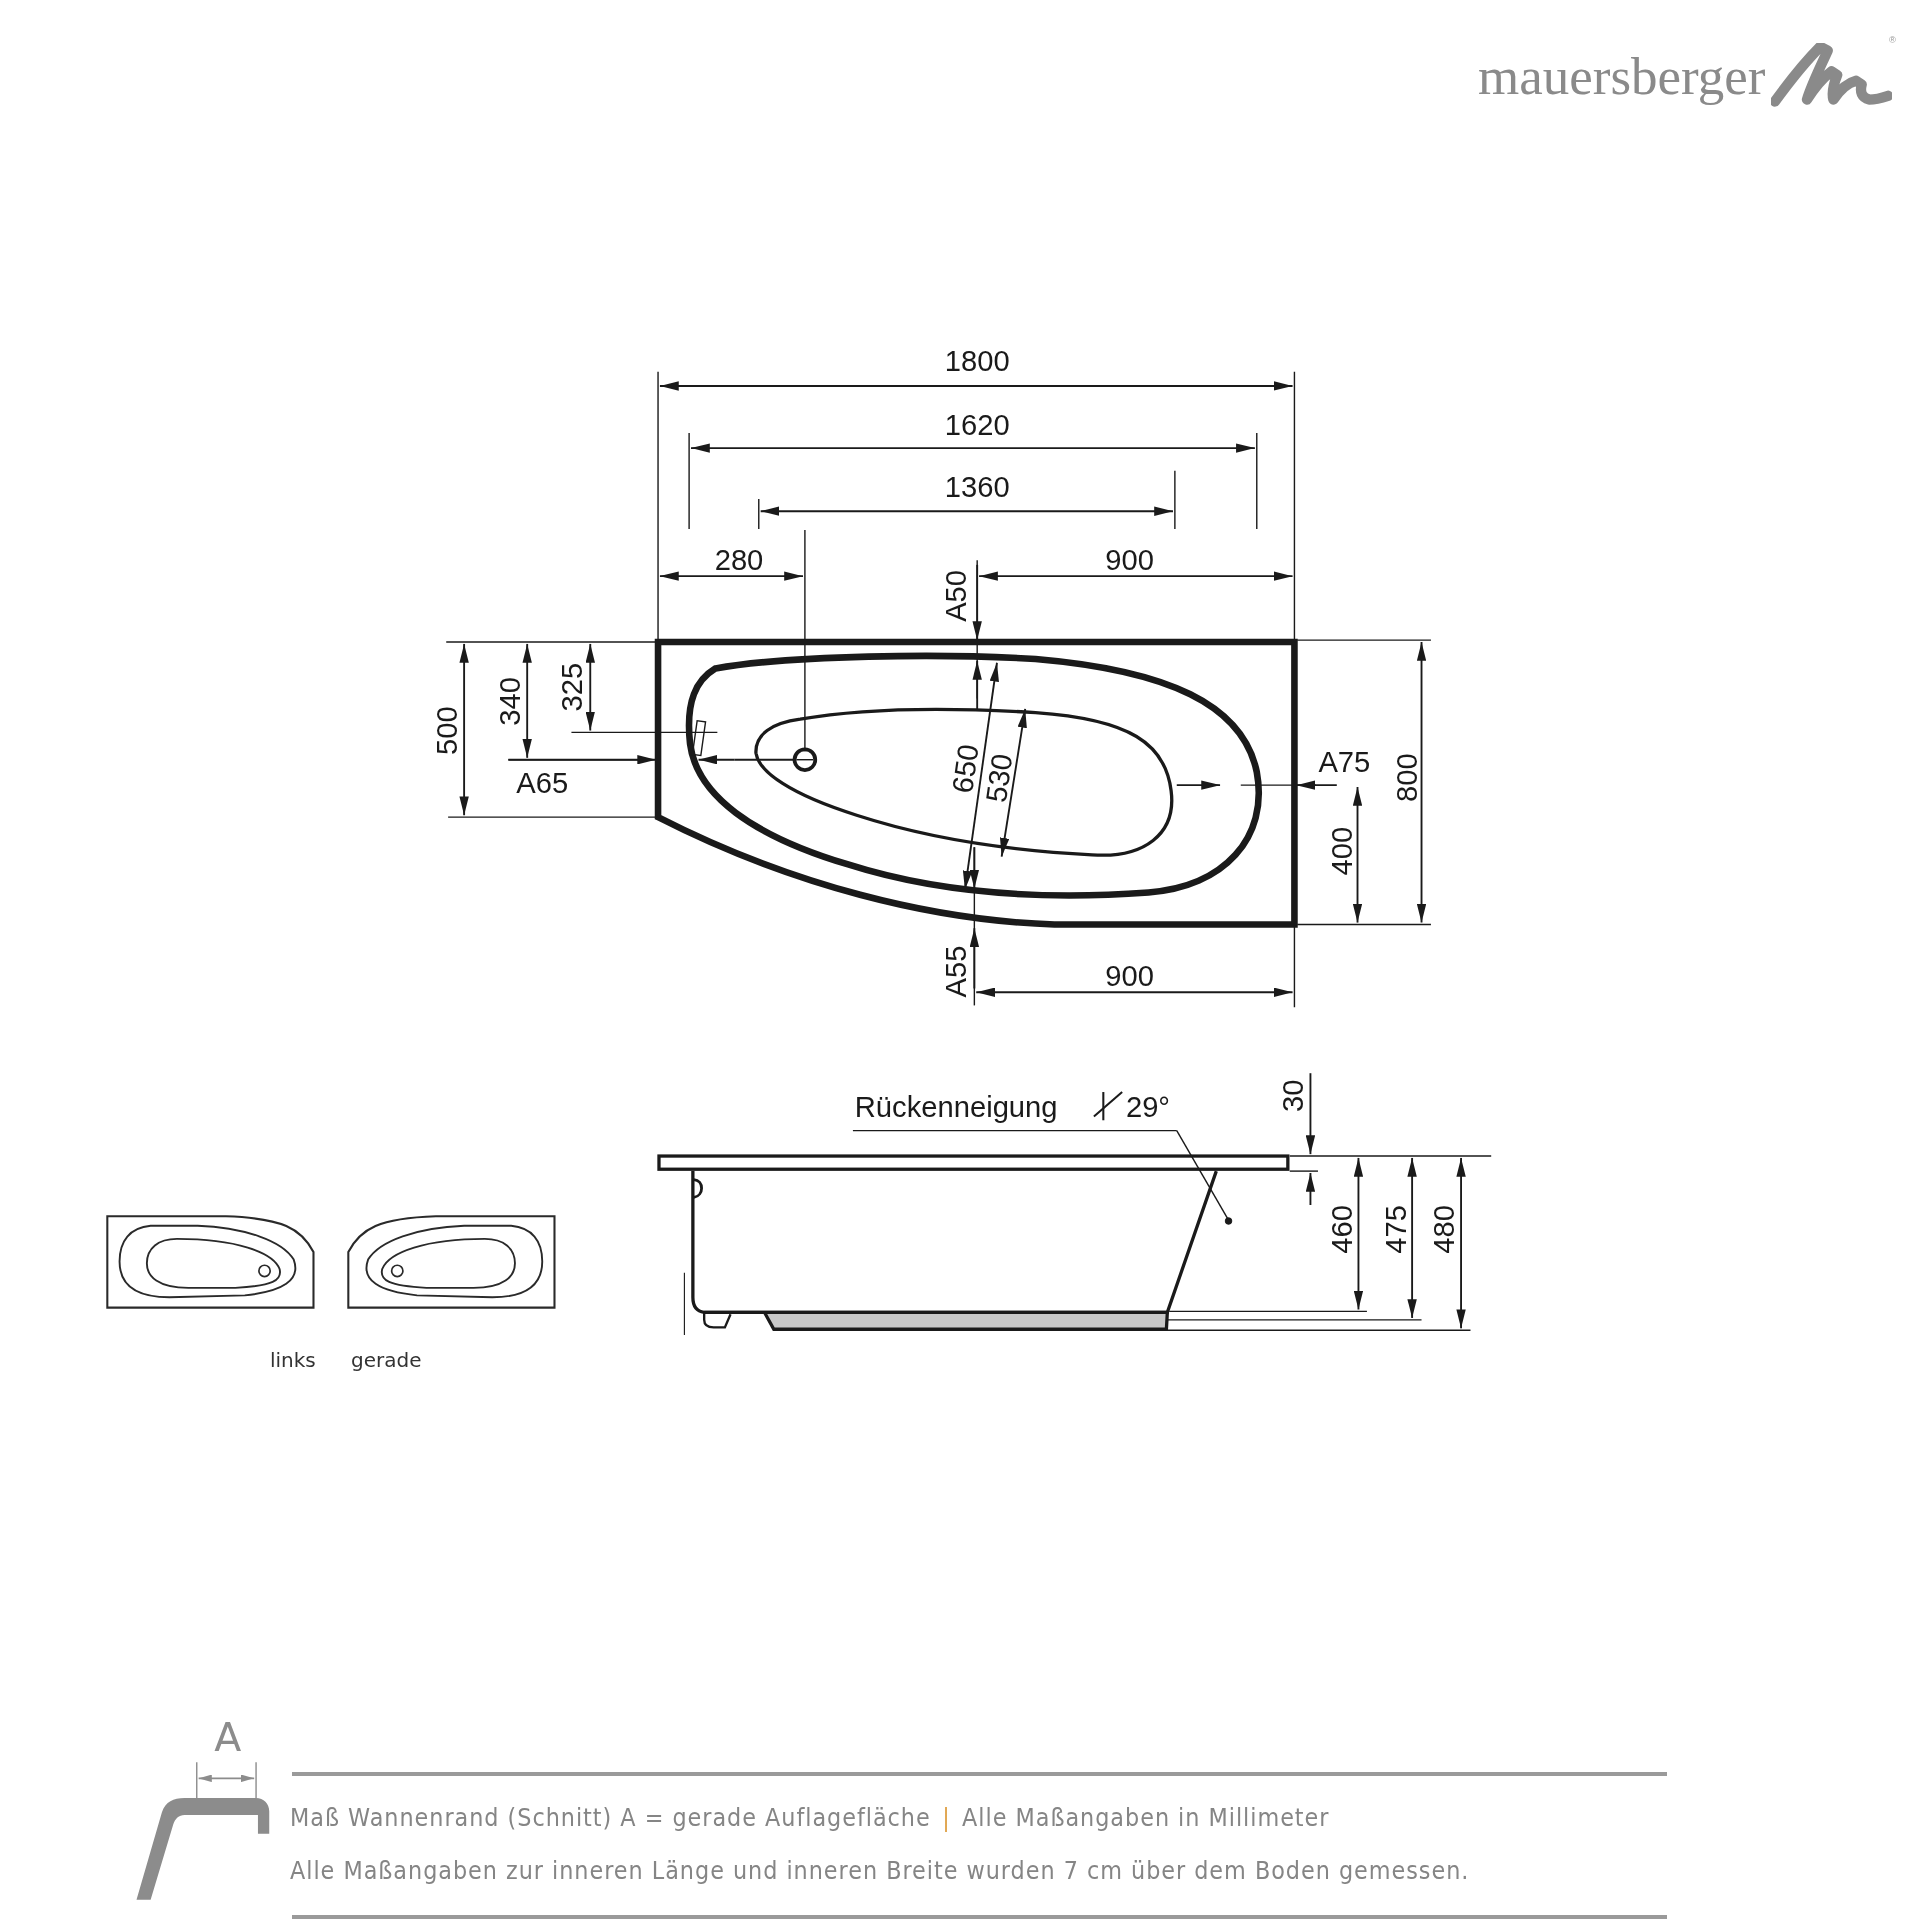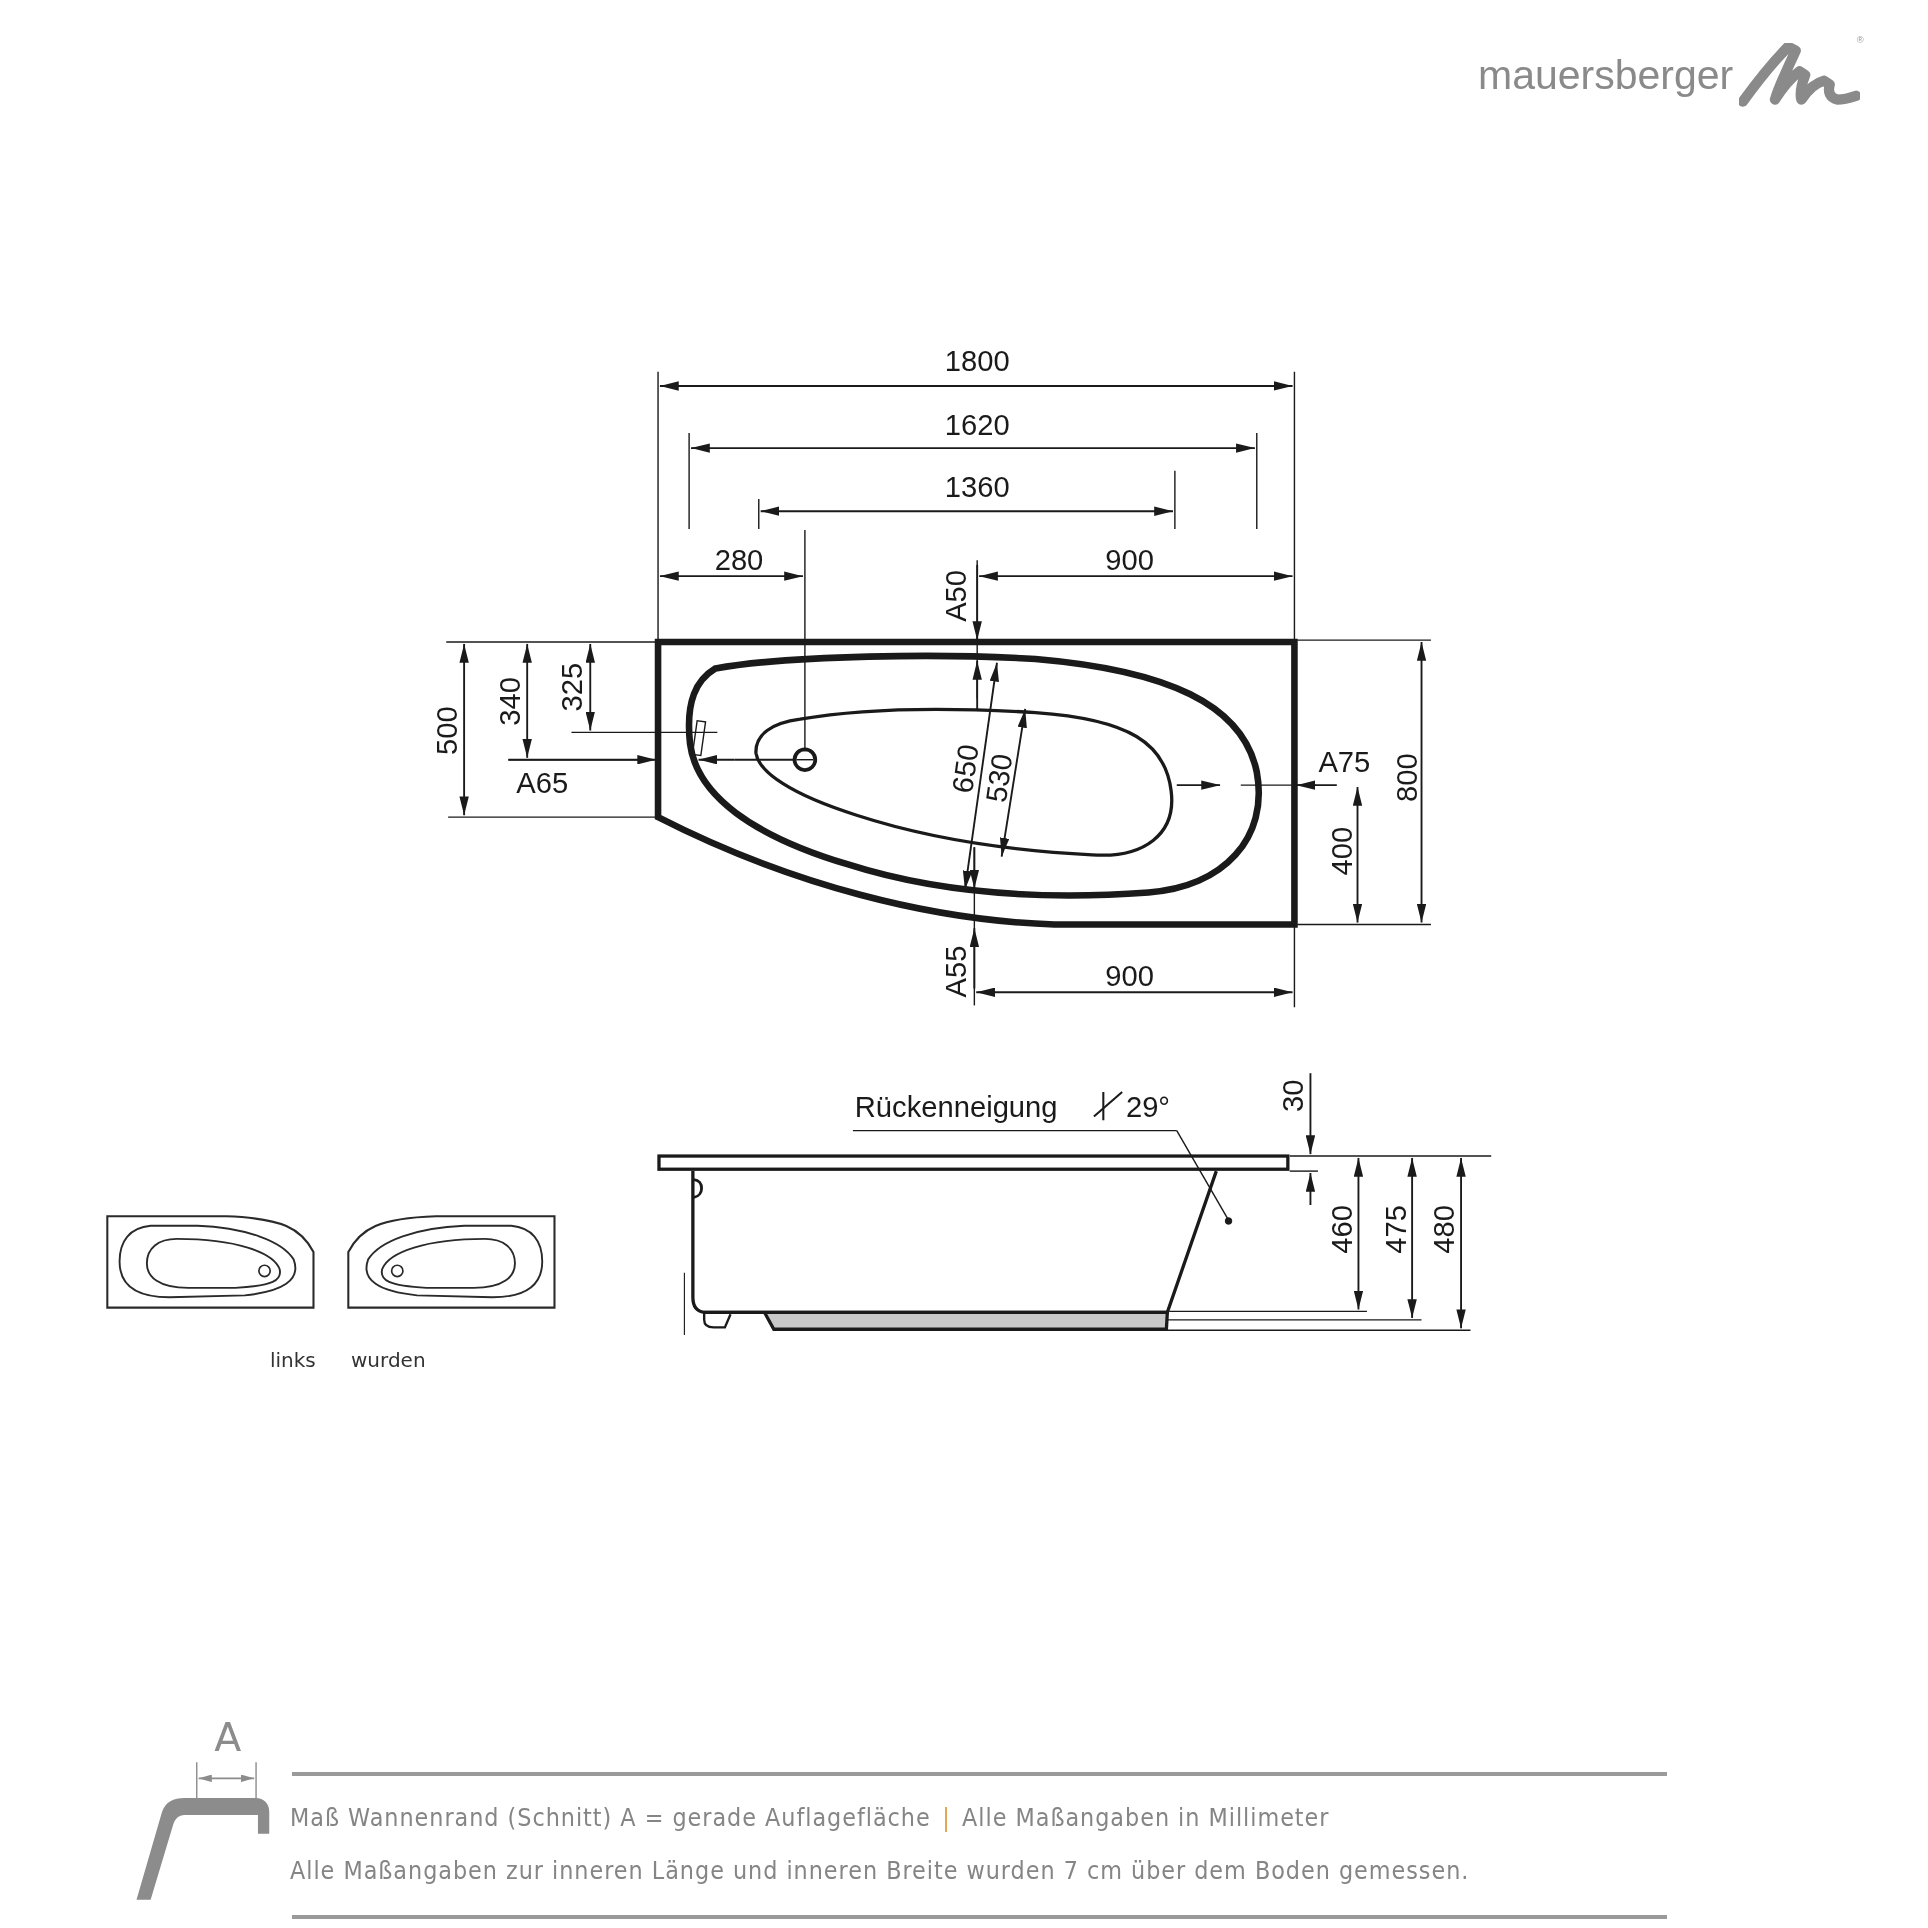--- a/index.html
+++ b/index.html
@@ -1,18 +1,18 @@
 <!DOCTYPE html>
 <html style="font-size:15px"><head>
 <meta charset="utf-8">
 <style>
   html, body { margin:0; padding:0; background:#ffffff; }
   body { width:1928px; height:1928px; position:relative; overflow:hidden; font-family:"Liberation Sans", sans-serif; }
   #logo { position:absolute; left:1478px; top:38px; height:75px; display:flex; align-items:center; }
-  #logo .wordmark { font-family:Liberation Sans, sans-serif; font-size:41px; color:#8a8a8a; letter-spacing:0px; }
+  #logo .wordmark { font-family:Liberation Serif, serif; font-size:53px; color:#8a8a8a; letter-spacing:0px; }
   #logo svg { margin-left:5.6px; }
   #logo .reg { position:absolute; right:-3.8px; top:-3.8px; font-size:9.4px; color:#999; }
   svg.drawing { position:absolute; left:0; top:0; }
   .dimtxt { font-family:"Liberation Sans", sans-serif; font-size:31px; fill:#1a1a1a; }
   .lbl { position:absolute; font-family:"DejaVu Sans", sans-serif; font-size:20px; color:#333; }
   .footer-line { position:absolute; left:292px; width:1375px; height:3.8px; background:#9a9a9a; }
   .footer-text { position:absolute; left:290px; font-family:"DejaVu Sans", sans-serif; font-size:25.4px; color:#858585; letter-spacing:1.1px; white-space:nowrap; transform:scaleX(0.88); transform-origin:left center; }
   .sep { color:#e0a34a; margin:0 13px; }
 </style>
 </head>
@@ -184,21 +184,21 @@
   <g>
     <text x="242" y="1860" text-anchor="middle" font-family="DejaVu Sans, sans-serif" font-size="42" fill="#8c8c8c">A</text>
     <line x1="209" y1="1872" x2="209" y2="1910" stroke="#8c8c8c" stroke-width="1.5"></line>
     <line x1="272" y1="1872" x2="272" y2="1910" stroke="#8c8c8c" stroke-width="1.5"></line>
     <line x1="211" y1="1889" x2="270" y2="1889" stroke="#8c8c8c" stroke-width="2" marker-start="url(#arrg)" marker-end="url(#arrg)"></line>
     <path d="M145 2018 L172 1925 C176 1914 184 1910 196 1910 L272 1910 C280 1910 286 1916 286 1924 L286 1948 L274 1948 L274 1928 L196 1928 C190 1928 186 1932 184 1938 L160 2018 Z" fill="#8c8c8c"></path>
   </g>
 </svg>
 
 <div class="lbl" style="left:270px; top:1348px;">links</div>
-<div class="lbl" style="left:351px; top:1348px;">wurden</div>
+<div class="lbl" style="left:351px; top:1348px;">gerade</div>
 
 <div class="footer-line" style="top:1772px;"></div>
 <div class="footer-text" style="top:1802px;">
   <span>Maß Wannenrand (Schnitt) A = gerade Auflagefläche</span><span class="sep">|</span><span>Alle Maßangaben in Millimeter</span>
 </div>
 <div class="footer-text" style="top:1855px;">Alle Maßangaben zur inneren Länge und inneren Breite wurden 7 cm über dem Boden gemessen.</div>
 <div class="footer-line" style="top:1915px;"></div>
 
 
 </body></html>

